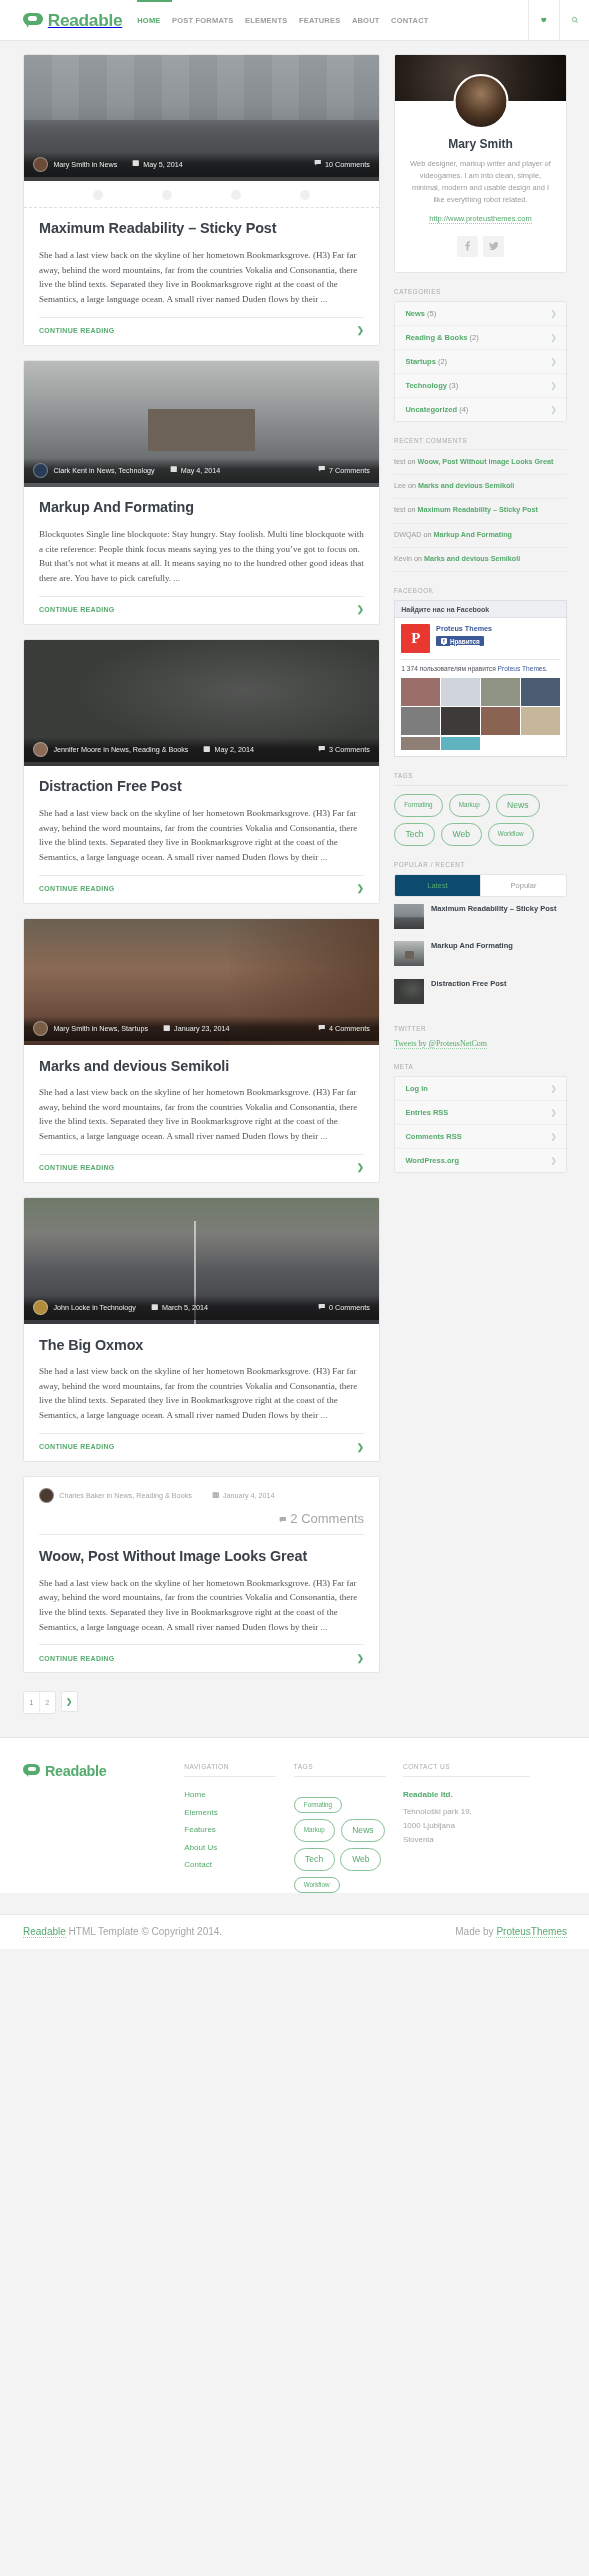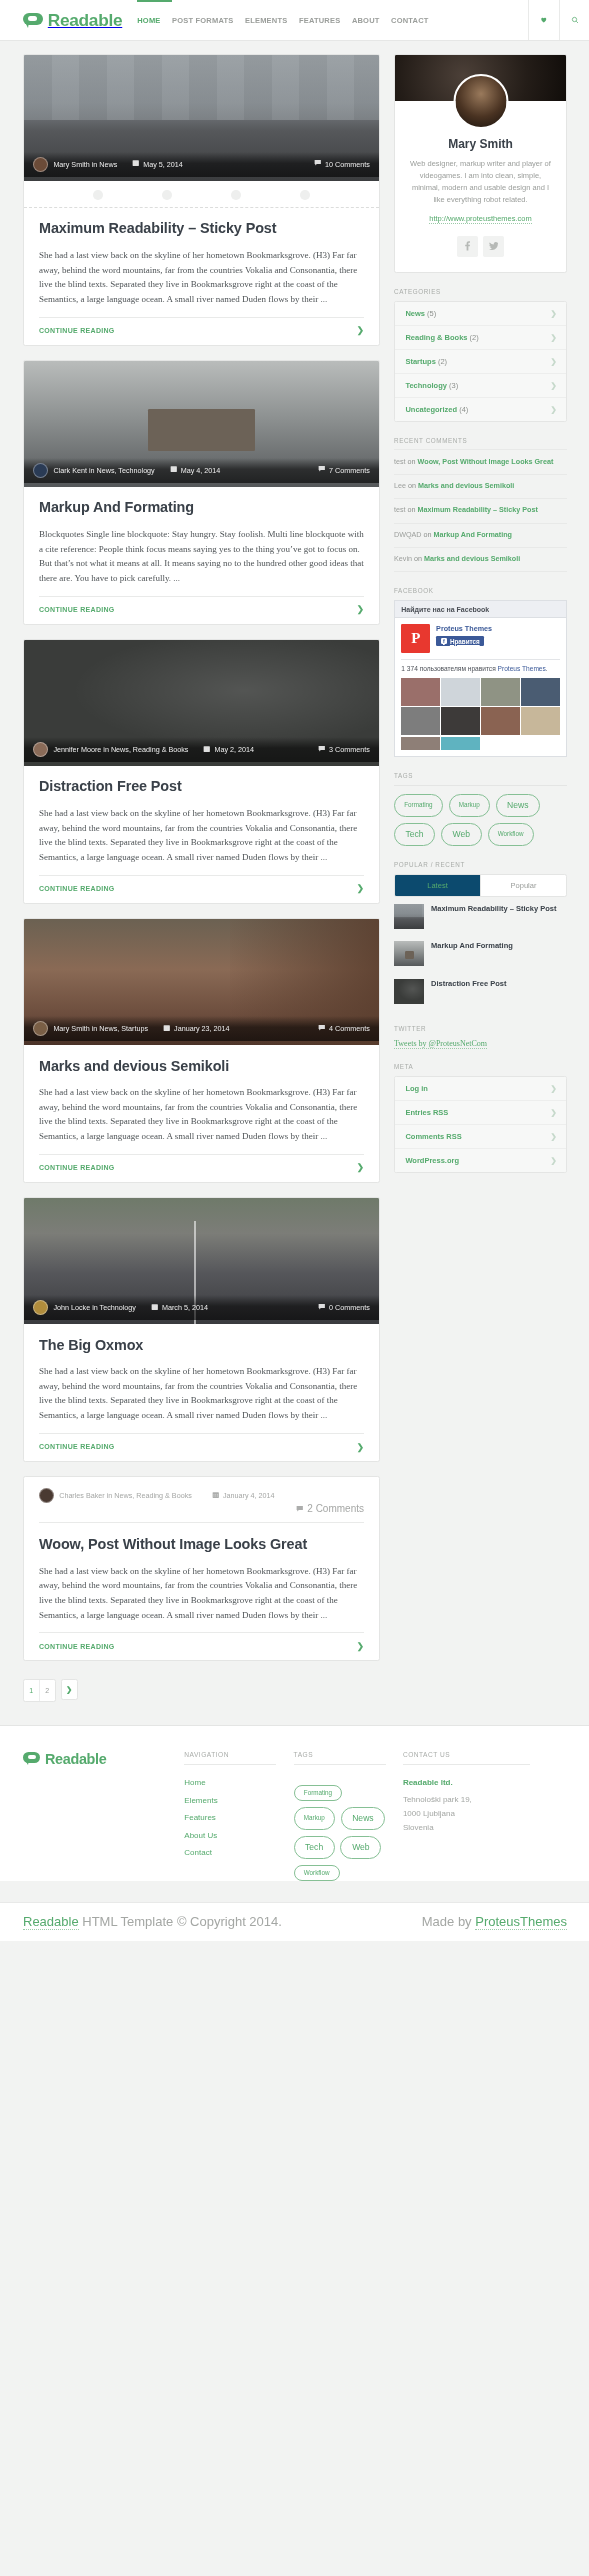--- a/index.html
+++ b/index.html
@@ -103,21 +103,21 @@
     background-size:cover;
     border:0.6px solid rgba(255,255,255,.35);
   }
   .meta-author { white-space:nowrap; }
   .meta-date { display:flex; align-items:center; gap:3.5px; margin-left:15px; white-space:nowrap;}
   .meta-comments { display:flex; align-items:center; gap:4px; margin-left:auto; white-space:nowrap;}
   .ico { width:7.5px; height:7.5px; display:inline-block; opacity:.92;}
 
   .meta-bar.plain .row1 { display:flex; align-items:center; gap:5.2px; color:#a5a7a5; font-size:7.2px;}
   .meta-bar.plain .row1 .meta-date{ color:#a5a7a5; }
-  .meta-bar.plain .row2 { display:flex; justify-content:flex-end; color:#a5a7a5; font-size:10px; margin-top:0;}
+  .meta-bar.plain .row2 { display:flex; justify-content:flex-end; color:#a5a7a5; font-size:13px; margin-top:8px;}
   .meta-bar.plain .row2 .meta-comments{ margin-left:0; }
   .plain-sep { border-top:0.6px solid #e9eae9; margin: 8px 15px 0 15px;}
 
   .dots-row {
     display:flex; justify-content:space-around;
     padding: 9.2px 40px 7px 40px;
     border-bottom:0.6px dashed #dcdddc;
   }
   .dot { width:9.8px; height:9.8px; border-radius:50%; background:#eeefee; }
 
@@ -267,21 +267,21 @@
   .f-col { width:92px; }
   .f-col.tags { width:92px;}
   .f-col.contact { width:127px;}
   .f-title { font-size:6.6px; letter-spacing:0.5px; text-transform:uppercase; color:#a9aca9; margin-bottom:6.3px;}
   .f-rule { border-top:0.6px solid #e8e9e8; margin-bottom:12.7px;}
   .f-nav a { display:block; font-size:8px; color:#55aa6d; text-decoration:none; margin-bottom:8.6px;}
   .f-contact .strong { font-size:8px; color:#55aa6d; font-weight:700; margin-bottom:5.8px;}
   .f-contact .line { font-size:8px; color:#a4a7a4; line-height:1.75; }
   .copybar {
     margin-top:21px; border-top:0.6px solid #e8e9e8; padding:10.4px 23px 12.7px 23px;
-    display:flex; justify-content:space-between; font-size:13px; color:#a4a7a4;
+    display:flex; justify-content:space-between; font-size:10px; color:#a4a7a4;
     background:#fff;
     text-align:center;
   }
   .copybar a { color:#55aa6d; text-decoration:none; border-bottom:0.6px dotted #9ccaa8;}
   .bottom-strip { height:10.4px; background:#f2f3f2; }
 
   
   .ph-city   { background:
       linear-gradient(to bottom, #9aa0a4 0%, #7d8388 38%, #56585b 60%, #3b3d3f 100%); }
   .ph-city:after{ content:""; position:absolute; left:0; right:0; top:0; height:52%;

